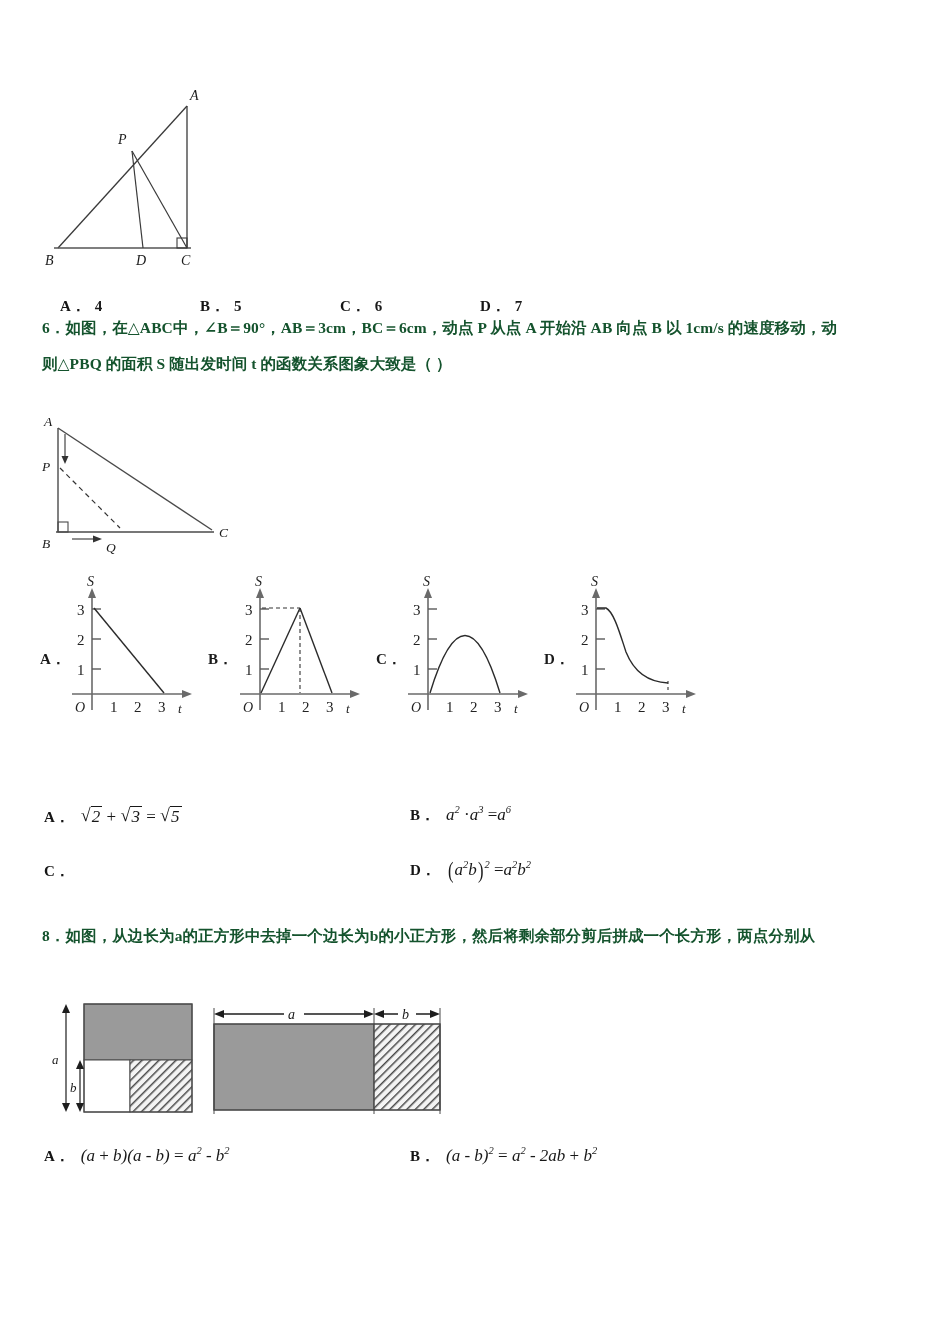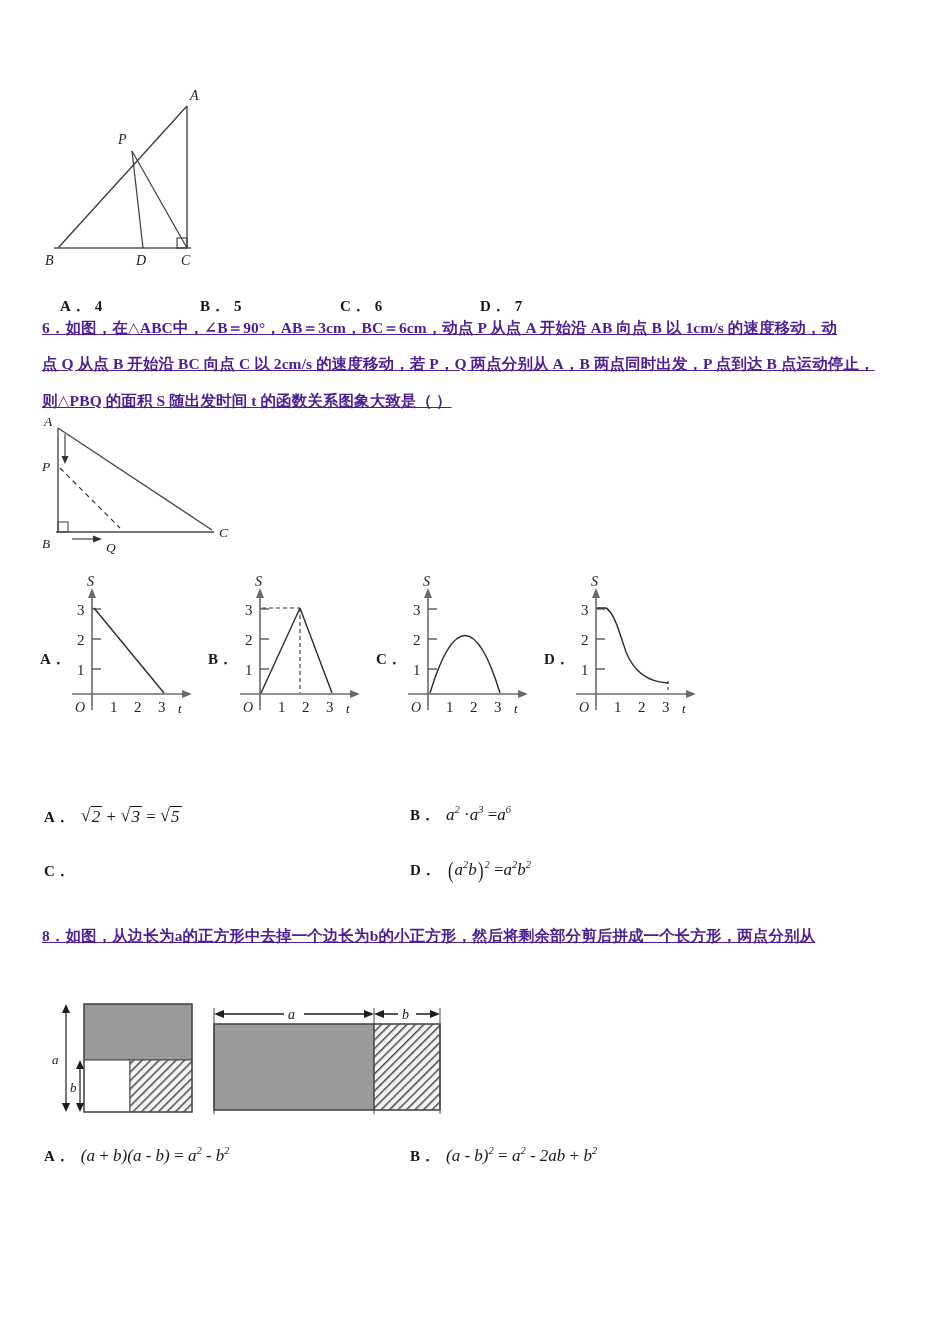--- a/index.html
+++ b/index.html
@@ -22,23 +22,22 @@
     padding: 0;
     box-sizing: border-box;
   }
 
   
   .q-text {
     font-family: "Liberation Serif", "DejaVu Serif", serif;
     font-size: 15.5px;
     font-weight: bold;
     line-height: 2.35;
-    color: #4c1d95;
+    color: #14532d;
     letter-spacing: 0.1px;
-    text-decoration: underline;
   }
   .opt-label {
     font-family: "Liberation Serif", "DejaVu Serif", serif;
     font-weight: bold;
     font-size: 15px;
     color: #151515;
   }
 
   
   .simple-answers {
@@ -184,21 +183,20 @@
     <div class="cell">
       <span class="opt-label">C．</span><span class="val">6</span>
     </div>
     <div class="cell">
       <span class="opt-label">D．</span><span class="val">7</span>
     </div>
   </div>
 
   <div class="qblock q-text" id="q6-text">
     <div><span>6．</span><span>如图，在△ABC中，∠B＝90°，AB＝3cm，BC＝6cm，动点 P 从点 A 开始沿 AB 向点 B 以 1cm/s 的速度移动，动</span></div>
-    <div>点 Q 从点 B 开始沿 BC 向点 C 以 2cm/s 的速度移动，若 P，Q 两点分别从 A，B 两点同时出发，P 点到达 B 点运动停止，</div>
     <div>则△PBQ 的面积 S 随出发时间 t 的函数关系图象大致是（      ）</div>
   </div>
 
   <div id="fig6">
     <svg width="230" height="140" viewBox="0 0 230 140">
 
       <line x1="24" y1="14" x2="24" y2="118" stroke="#4a4a4a" stroke-width="1.4"></line>
       <line x1="22" y1="118" x2="180" y2="118" stroke="#4a4a4a" stroke-width="1.4"></line>
       <line x1="24" y1="14" x2="178" y2="116" stroke="#4a4a4a" stroke-width="1.4"></line>
 

